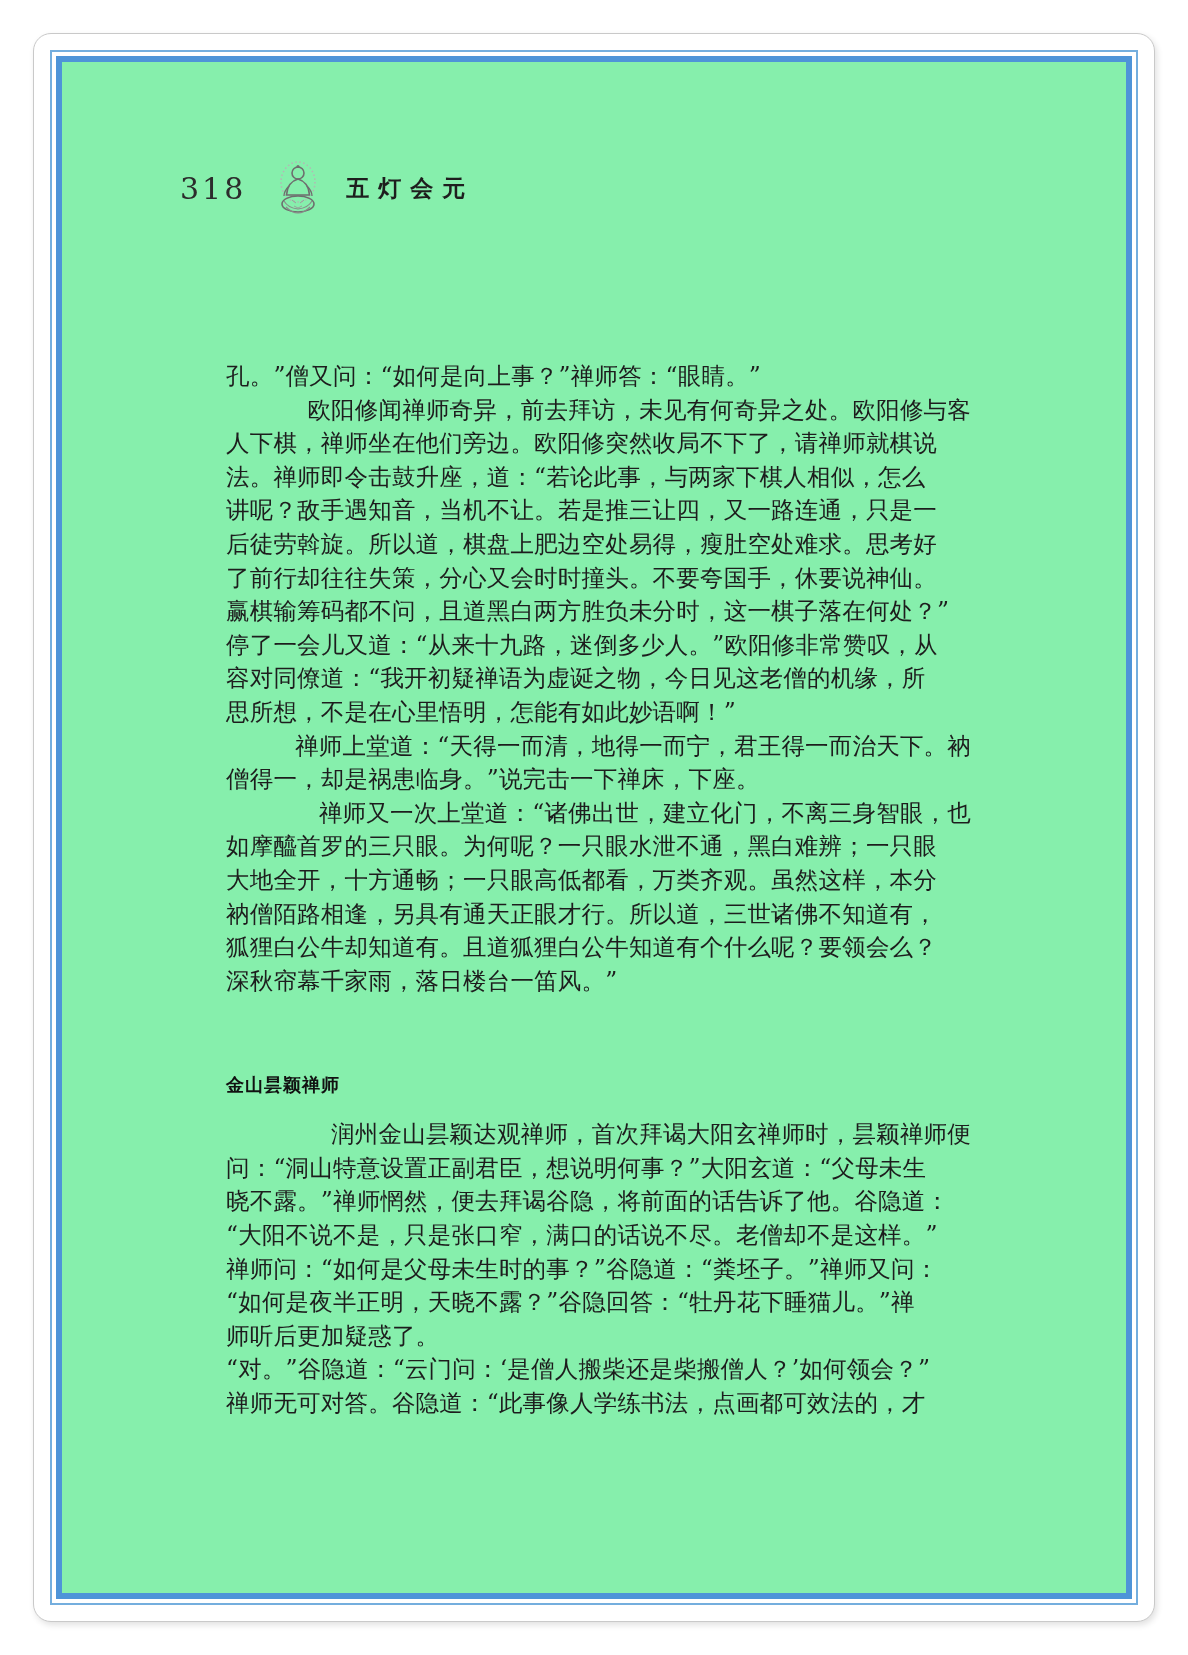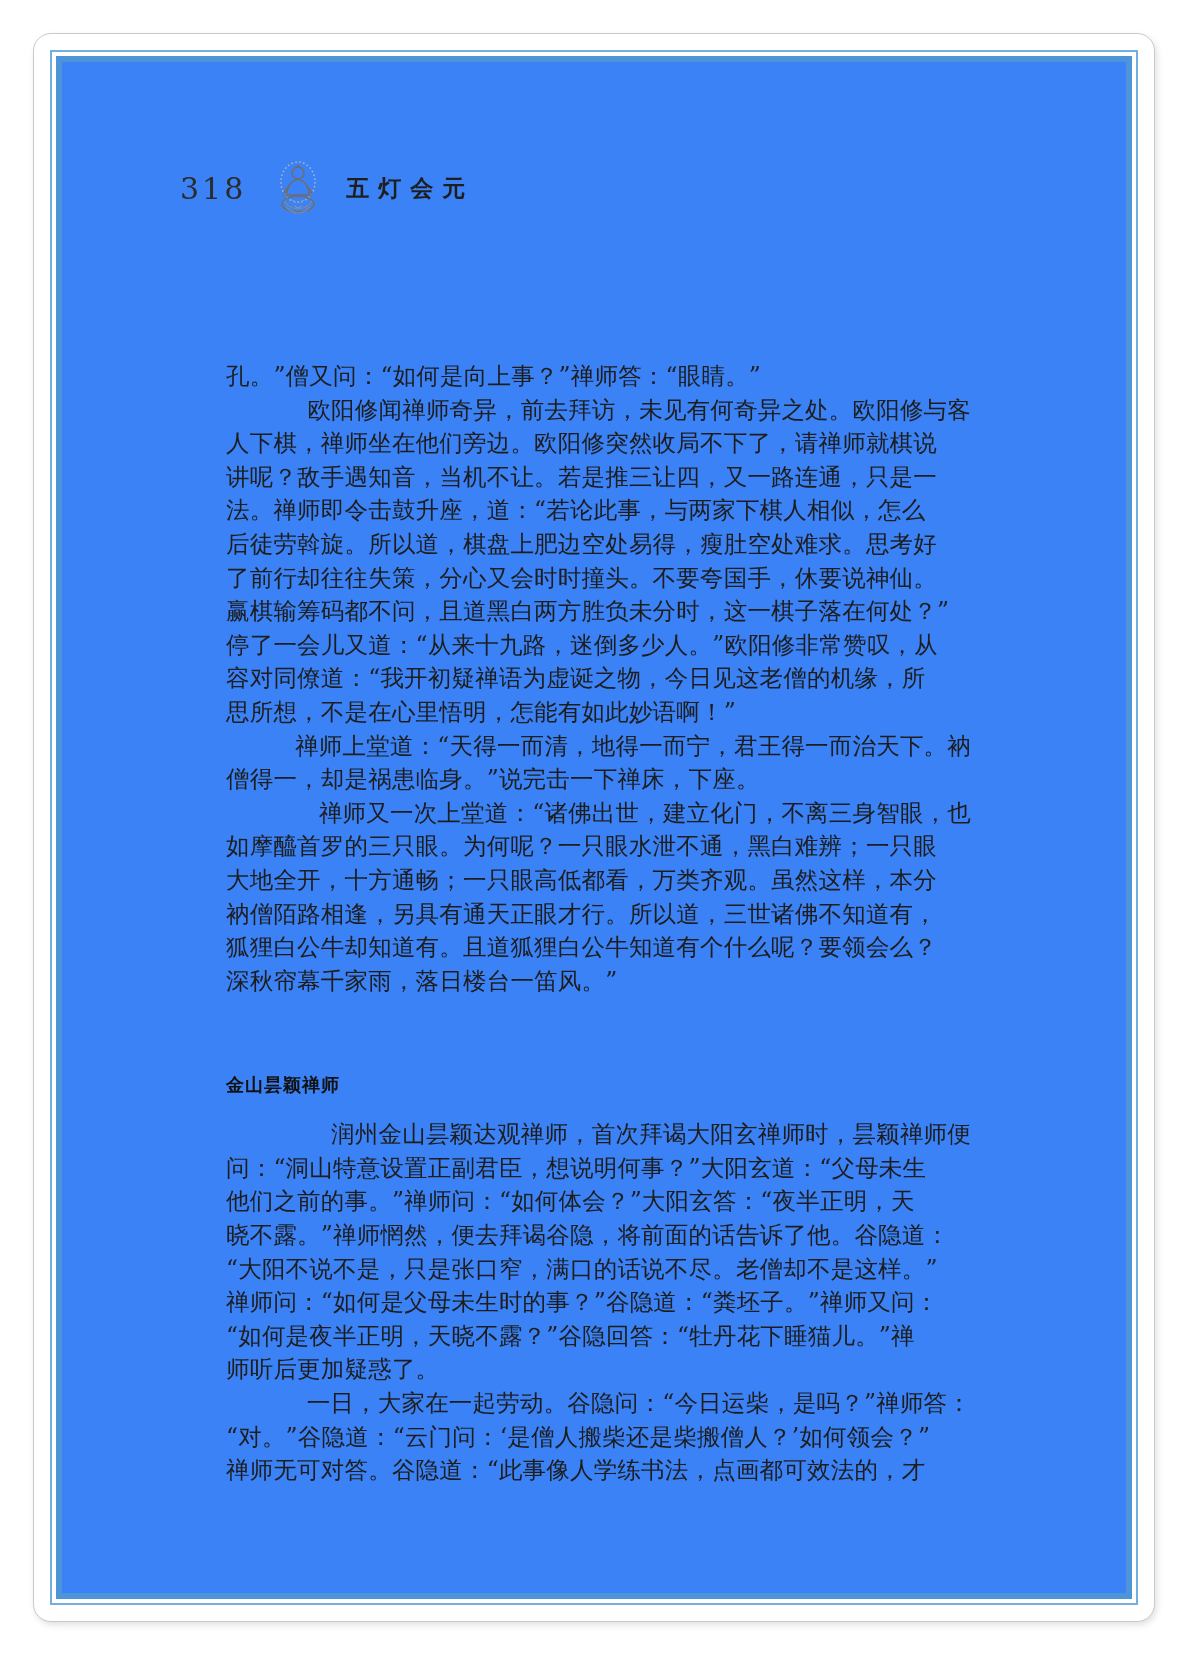--- a/index.html
+++ b/index.html
@@ -25,21 +25,21 @@
     padding: 16px;
   }
   .frame-outer {
     width: 100%; height: 100%;
     border: 2px solid #74aede;
     padding: 4px;
   }
   .frame-inner {
     width: 100%; height: 100%;
     border: 6px solid #4e94d8;
-    background: #3b82f6;
+    background: #86efac;
     overflow: hidden;
   }
   .page-content {
     width: 100%; height: 100%;
     position: relative;
   }
   .header-row {
     position: absolute;
     left: 118px; top: 95px;
     display: flex;
@@ -113,46 +113,44 @@
                 <path d="M20 42 L24 45 M28 45 L32 42 M22 48 L26 50 L30 48" fill="none" stroke="#9a9a9a" stroke-width="0.9"></path>
               </svg>
             </span>
             <span class="book-title">五灯会元</span>
           </div>
 
           <div class="text-block">
               <div class="line">孔。”僧又问：“如何是向上事？”禅师答：“眼睛。”</div>
               <div class="line indent">欧阳修闻禅师奇异，前去拜访，未见有何奇异之处。欧阳修与客</div>
               <div class="line">人下棋，禅师坐在他们旁边。欧阳修突然收局不下了，请禅师就棋说</div>
+              <div class="line">法。禅师即令击鼓升座，道：“若论此事，与两家下棋人相似，怎么</div>
               <div class="line">讲呢？敌手遇知音，当机不让。若是推三让四，又一路连通，只是一</div>
-              <div class="line">法。禅师即令击鼓升座，道：“若论此事，与两家下棋人相似，怎么</div>
               <div class="line">后徒劳斡旋。所以道，棋盘上肥边空处易得，瘦肚空处难求。思考好</div>
               <div class="line">了前行却往往失策，分心又会时时撞头。不要夸国手，休要说神仙。</div>
               <div class="line">赢棋输筹码都不问，且道黑白两方胜负未分时，这一棋子落在何处？”</div>
               <div class="line">停了一会儿又道：“从来十九路，迷倒多少人。”欧阳修非常赞叹，从</div>
               <div class="line">容对同僚道：“我开初疑禅语为虚诞之物，今日见这老僧的机缘，所</div>
               <div class="line">思所想，不是在心里悟明，怎能有如此妙语啊！”</div>
               <div class="line indent">禅师上堂道：“天得一而清，地得一而宁，君王得一而治天下。衲</div>
               <div class="line">僧得一，却是祸患临身。”说完击一下禅床，下座。</div>
               <div class="line indent">禅师又一次上堂道：“诸佛出世，建立化门，不离三身智眼，也</div>
               <div class="line">如摩醯首罗的三只眼。为何呢？一只眼水泄不通，黑白难辨；一只眼</div>
               <div class="line">大地全开，十方通畅；一只眼高低都看，万类齐观。虽然这样，本分</div>
               <div class="line">衲僧陌路相逢，另具有通天正眼才行。所以道，三世诸佛不知道有，</div>
               <div class="line">狐狸白公牛却知道有。且道狐狸白公牛知道有个什么呢？要领会么？</div>
               <div class="line">深秋帘幕千家雨，落日楼台一笛风。”</div>
               <div class="line heading">金山昙颖禅师</div>
               <div class="line indent">润州金山昙颖达观禅师，首次拜谒大阳玄禅师时，昙颖禅师便</div>
               <div class="line">问：“洞山特意设置正副君臣，想说明何事？”大阳玄道：“父母未生</div>
-              <div class="line">他们之前的事。”禅师问：“如何体会？”大阳玄答：“夜半正明，天</div>
               <div class="line">晓不露。”禅师惘然，便去拜谒谷隐，将前面的话告诉了他。谷隐道：</div>
               <div class="line">“大阳不说不是，只是张口窄，满口的话说不尽。老僧却不是这样。”</div>
               <div class="line">禅师问：“如何是父母未生时的事？”谷隐道：“粪坯子。”禅师又问：</div>
               <div class="line">“如何是夜半正明，天晓不露？”谷隐回答：“牡丹花下睡猫儿。”禅</div>
               <div class="line">师听后更加疑惑了。</div>
-              <div class="line indent">一日，大家在一起劳动。谷隐问：“今日运柴，是吗？”禅师答：</div>
               <div class="line">“对。”谷隐道：“云门问：‘是僧人搬柴还是柴搬僧人？’如何领会？”</div>
               <div class="line">禅师无可对答。谷隐道：“此事像人学练书法，点画都可效法的，才</div>
             </div>
 
         </div>
       </div>
     </div>
   </div>
 </div>
 

